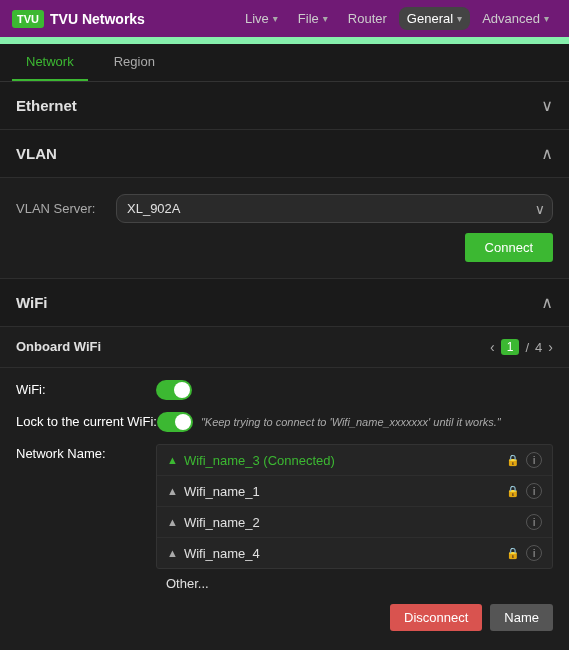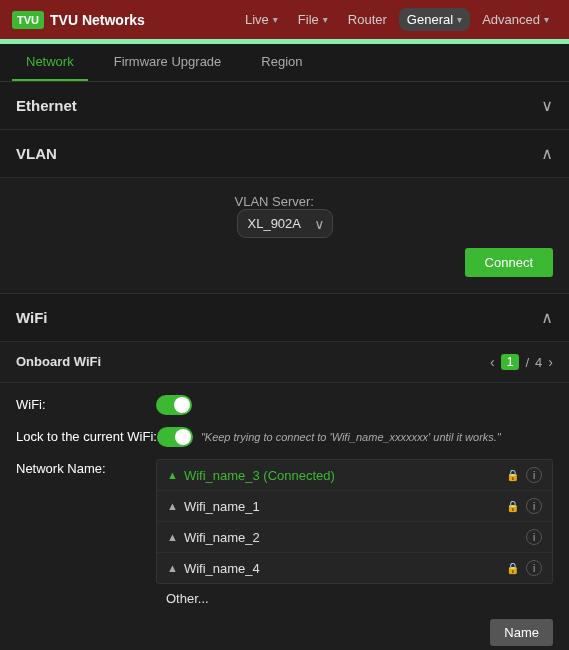--- a/index.html
+++ b/index.html
@@ -8,25 +8,25 @@
       color: #e0e0e0;
       font-family: Arial, sans-serif;
       font-size: 13px;
       width: 569px;
       min-height: 650px;
       overflow-x: hidden;
     }
 
     
     .top-nav {
-      background: #7f1d1d;
+      background: #701a75;
       display: flex;
       align-items: center;
       padding: 6px 12px;
-      border-bottom: 5px solid #86efac;
+      border-bottom: 7px solid #86efac;
       height: 44px;
     }
     .logo-badge {
       background: #3cb832;
       color: #fff;
       font-weight: bold;
       font-size: 11px;
       padding: 3px 5px;
       border-radius: 3px;
       margin-right: 6px;
@@ -107,21 +107,20 @@
     }
 
     
     .vlan-body {
       padding: 16px;
     }
     .field-row {
       display: flex;
       align-items: center;
       margin-bottom: 10px;
-      flex-direction: column;
     }
     .field-label {
       color: #aaa;
       min-width: 100px;
       font-size: 13px;
     }
     .select-wrapper {
       position: relative;
       flex: 1;
     }
@@ -339,21 +338,20 @@
     </div>
     <div class="nav-item">
       <span>Advanced</span>
       <span class="nav-arrow">▾</span>
     </div>
   </div>
 </nav>
 
 <div class="sub-nav">
   <div class="sub-nav-item active">Network</div>
-  <div class="sub-nav-item">Firmware Upgrade</div>
   <div class="sub-nav-item">Region</div>
 </div>
 
 <div class="content">
 
   <div class="section-header">
     <span class="section-title">Ethernet</span>
     <span class="chevron">∨</span>
   </div>
 
@@ -445,20 +443,21 @@
                 </div>
                 <div class="network-item">
                   <span class="wifi-icon">▲</span>
                   <span class="network-name">Wifi_name_4</span>
                   <span class="lock-icon" style="font-size: 11px;">🔒</span>
                   <div class="info-icon">i</div>
                 </div>
               </div>
             <div class="other-link">Other...</div>
             <div class="wifi-btn-row">
+              <button class="disconnect-btn">Disconnect</button>
               <button class="scan-btn">Name</button>
             </div>
           </div>
         </div>
       </div>
 
     </div>
   </div>
 
 </div>

